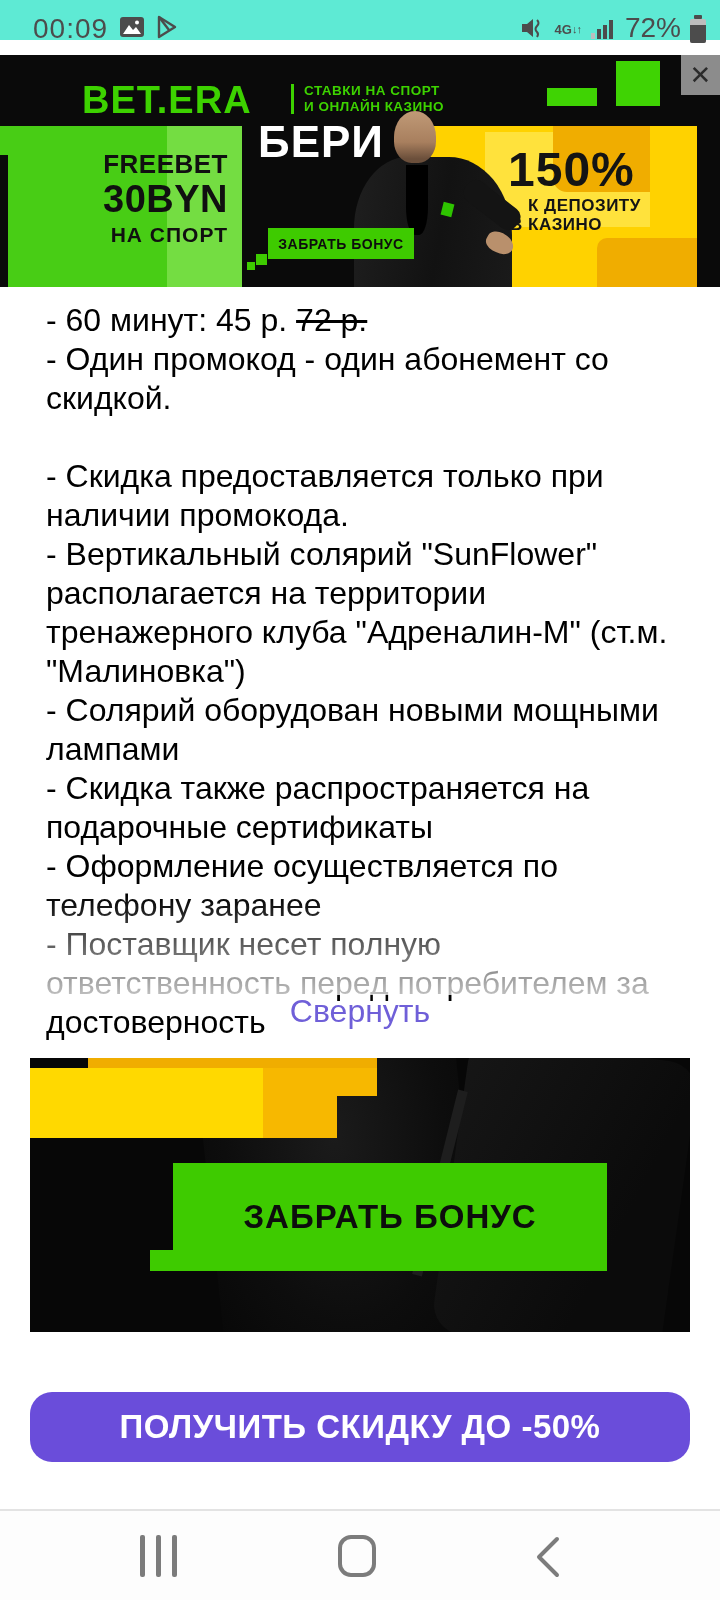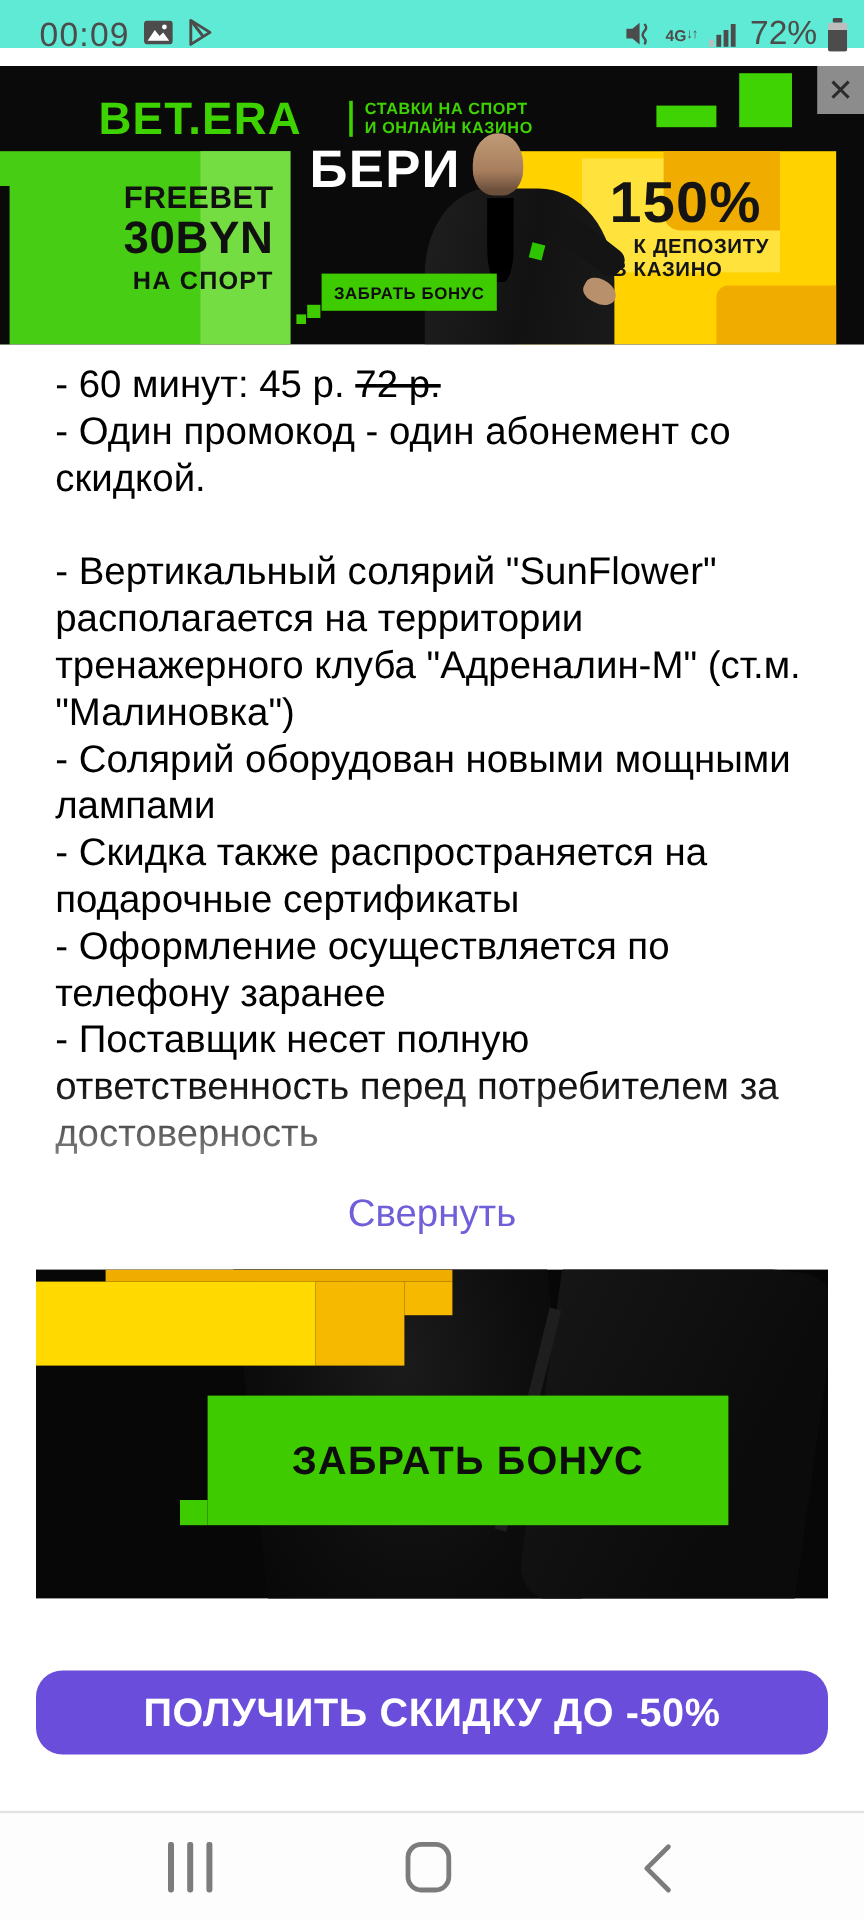--- a/index.html
+++ b/index.html
@@ -179,20 +179,21 @@
     <div class="b1-cta">ЗАБРАТЬ БОНУС</div>
     <div class="b1-cta-sq1"></div>
     <div class="b1-cta-sq2"></div>
   </div>
   <div class="b1-close" style="position:absolute;top:55px;">✕</div>
 
   <div class="article" id="paragraphs">
       <div class="para"><span>- 60 минут: 45 р. </span><span class="strike">72 р.</span></div>
       <div class="para">- Один промокод - один абонемент со скидкой.</div>
       <div class="para spacer"></div>
+      <div class="para">- Скидка предоставляется только при наличии промокода.</div>
       <div class="para">- Вертикальный солярий "SunFlower" располагается на территории тренажерного клуба "Адреналин-М" (ст.м. "Малиновка")</div>
       <div class="para">- Солярий оборудован новыми мощными лампами</div>
       <div class="para">- Скидка также распространяется на подарочные сертификаты</div>
       <div class="para">- Оформление осуществляется по телефону заранее</div>
       <div class="para">- Поставщик несет полную ответственность перед потребителем за достоверность</div>
     </div>
   <div class="fade-overlay"></div>
   <div class="collapse-link">Свернуть</div>
 
   <div class="banner2">

